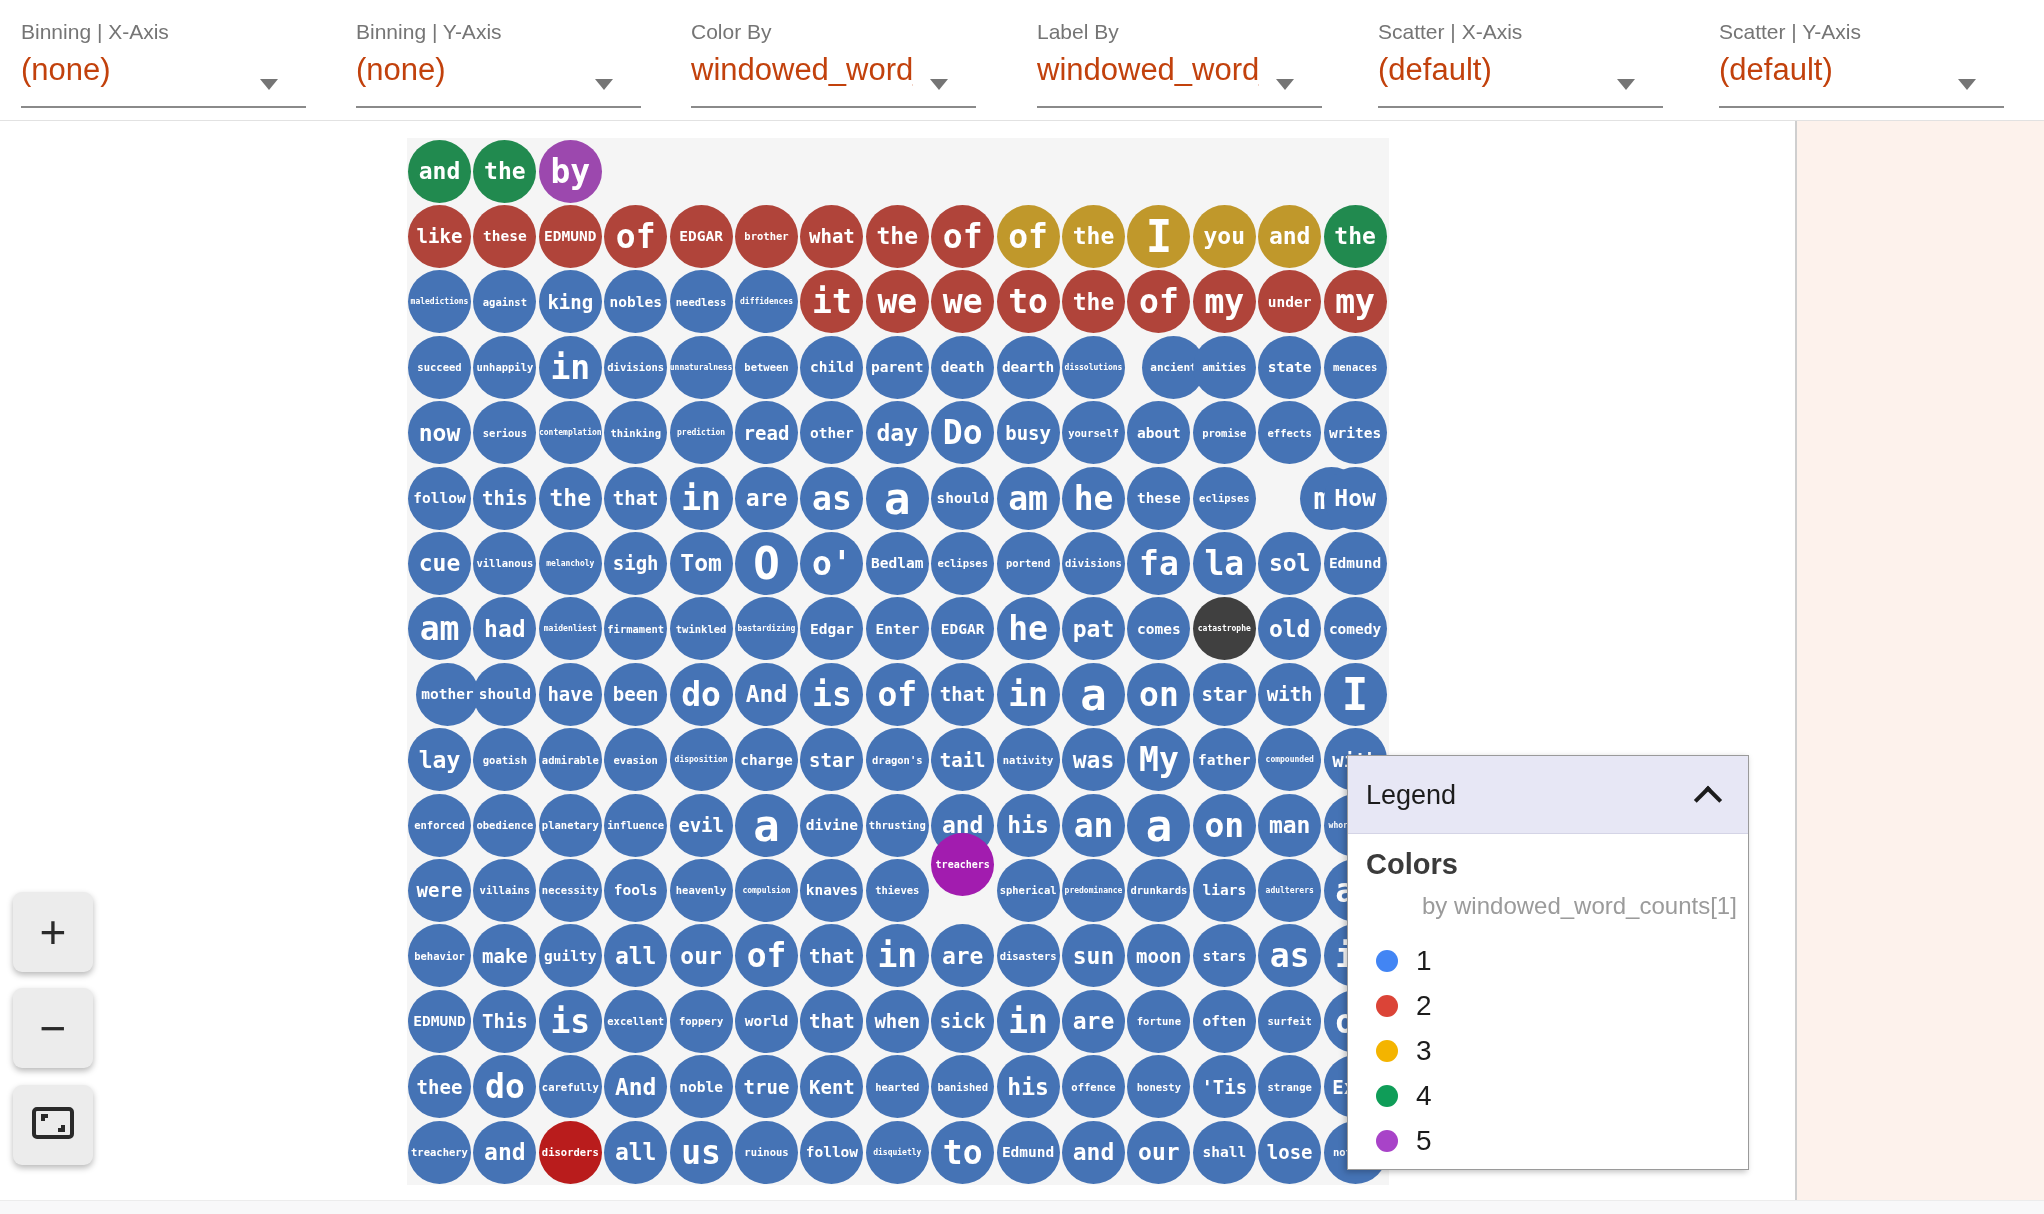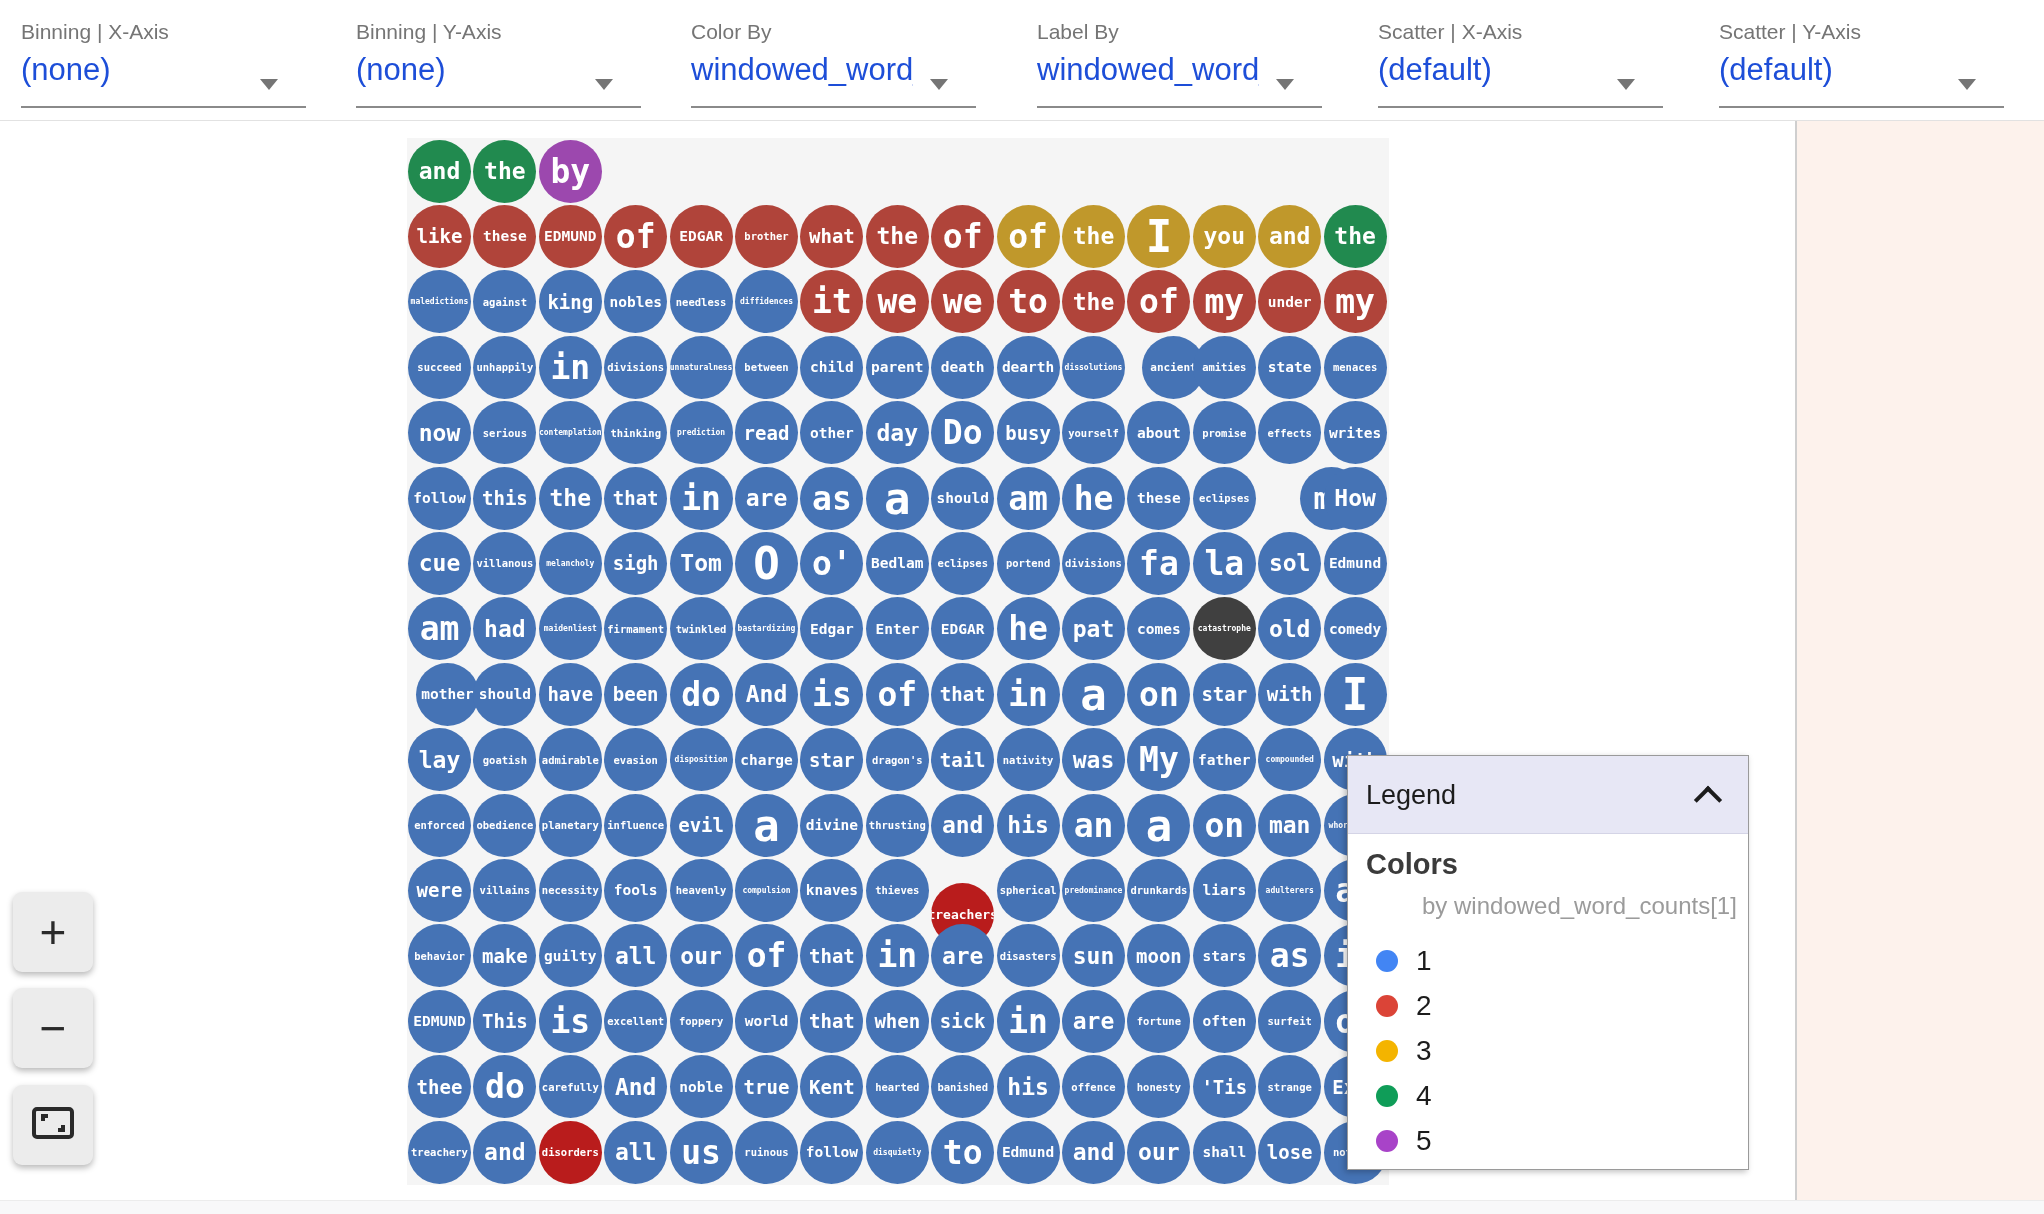--- a/index.html
+++ b/index.html
@@ -4,21 +4,21 @@
 <style>
   html,body{margin:0;padding:0;background:#fff;}
   #app{position:relative;width:2044px;height:1214px;overflow:hidden;
        font-family:"Liberation Sans",sans-serif;background:#fff;}
 
   
   #toolbar{position:absolute;left:0;top:0;width:2044px;height:120px;background:#fff;}
   #toolbar-divider{position:absolute;left:0;top:120px;width:2044px;height:1px;background:#e2e2e2;}
   .dd-group{position:absolute;top:0;height:106px;border-bottom:2px solid #8a8a8a;}
   .dd-label{position:absolute;left:0;top:20px;font-size:21px;color:#757575;white-space:nowrap;}
-  .dd-value{position:absolute;left:0;top:52px;font-size:31px;color:#1d4ed8;
+  .dd-value{position:absolute;left:0;top:52px;font-size:31px;color:#c2410c;
             white-space:nowrap;overflow:hidden;max-width:222px;}
   .dd-arrow{position:absolute;right:28px;bottom:16px;width:0;height:0;
             border-left:9px solid transparent;border-right:9px solid transparent;
             border-top:11px solid #757575;}
 
   
   #plot{position:absolute;left:407px;top:138px;width:982px;height:1047px;background:#f5f5f5;}
   .circle{position:absolute;width:63px;height:63px;border-radius:50%;
           display:flex;align-items:center;justify-content:center;overflow:hidden;
           color:#fff;font-family:"DejaVu Sans Mono",monospace;font-weight:bold;
@@ -245,21 +245,21 @@
       <div class="circle" style="left: 851.2px; top: 655.5px; background: rgb(69, 115, 181); font-size: 23px;">man</div>
       <div class="circle" style="left: 916.6px; top: 655.5px; background: rgb(69, 115, 181); font-size: 8px;">whoremaster</div>
       <div class="circle" style="left: 1px; top: 720.9px; background: rgb(69, 115, 181); font-size: 19px;">were</div>
       <div class="circle" style="left: 66.4px; top: 720.9px; background: rgb(69, 115, 181); font-size: 10.5px;">villains</div>
       <div class="circle" style="left: 131.8px; top: 720.9px; background: rgb(69, 115, 181); font-size: 10.5px;">necessity</div>
       <div class="circle" style="left: 197.2px; top: 720.9px; background: rgb(69, 115, 181); font-size: 14.5px;">fools</div>
       <div class="circle" style="left: 262.6px; top: 720.9px; background: rgb(69, 115, 181); font-size: 10.5px;">heavenly</div>
       <div class="circle" style="left: 328px; top: 720.9px; background: rgb(69, 115, 181); font-size: 8px;">compulsion</div>
       <div class="circle" style="left: 393.4px; top: 720.9px; background: rgb(69, 115, 181); font-size: 14.5px;">knaves</div>
       <div class="circle" style="left: 458.8px; top: 720.9px; background: rgb(69, 115, 181); font-size: 10.5px;">thieves</div>
-      <div class="circle" style="left: 524.2px; top: 745px; background: #b91c1c; font-size: 13px;">treachers</div>
+      <div class="circle" style="left: 524.2px; top: 695px; background: #a21caf; font-size: 10px;">treachers</div>
       <div class="circle" style="left: 589.6px; top: 720.9px; background: rgb(69, 115, 181); font-size: 10.5px;">spherical</div>
       <div class="circle" style="left: 655px; top: 720.9px; background: rgb(69, 115, 181); font-size: 8px;">predominance</div>
       <div class="circle" style="left: 720.4px; top: 720.9px; background: rgb(69, 115, 181); font-size: 10.5px;">drunkards</div>
       <div class="circle" style="left: 785.8px; top: 720.9px; background: rgb(69, 115, 181); font-size: 14.5px;">liars</div>
       <div class="circle" style="left: 851.2px; top: 720.9px; background: rgb(69, 115, 181); font-size: 8px;">adulterers</div>
       <div class="circle" style="left: 916.6px; top: 720.9px; background: rgb(69, 115, 181); font-size: 33px;">an</div>
       <div class="circle" style="left: 1px; top: 786.3px; background: rgb(69, 115, 181); font-size: 10.5px;">behavior</div>
       <div class="circle" style="left: 66.4px; top: 786.3px; background: rgb(69, 115, 181); font-size: 19px;">make</div>
       <div class="circle" style="left: 131.8px; top: 786.3px; background: rgb(69, 115, 181); font-size: 14.5px;">guilty</div>
       <div class="circle" style="left: 197.2px; top: 786.3px; background: rgb(69, 115, 181); font-size: 23px;">all</div>

